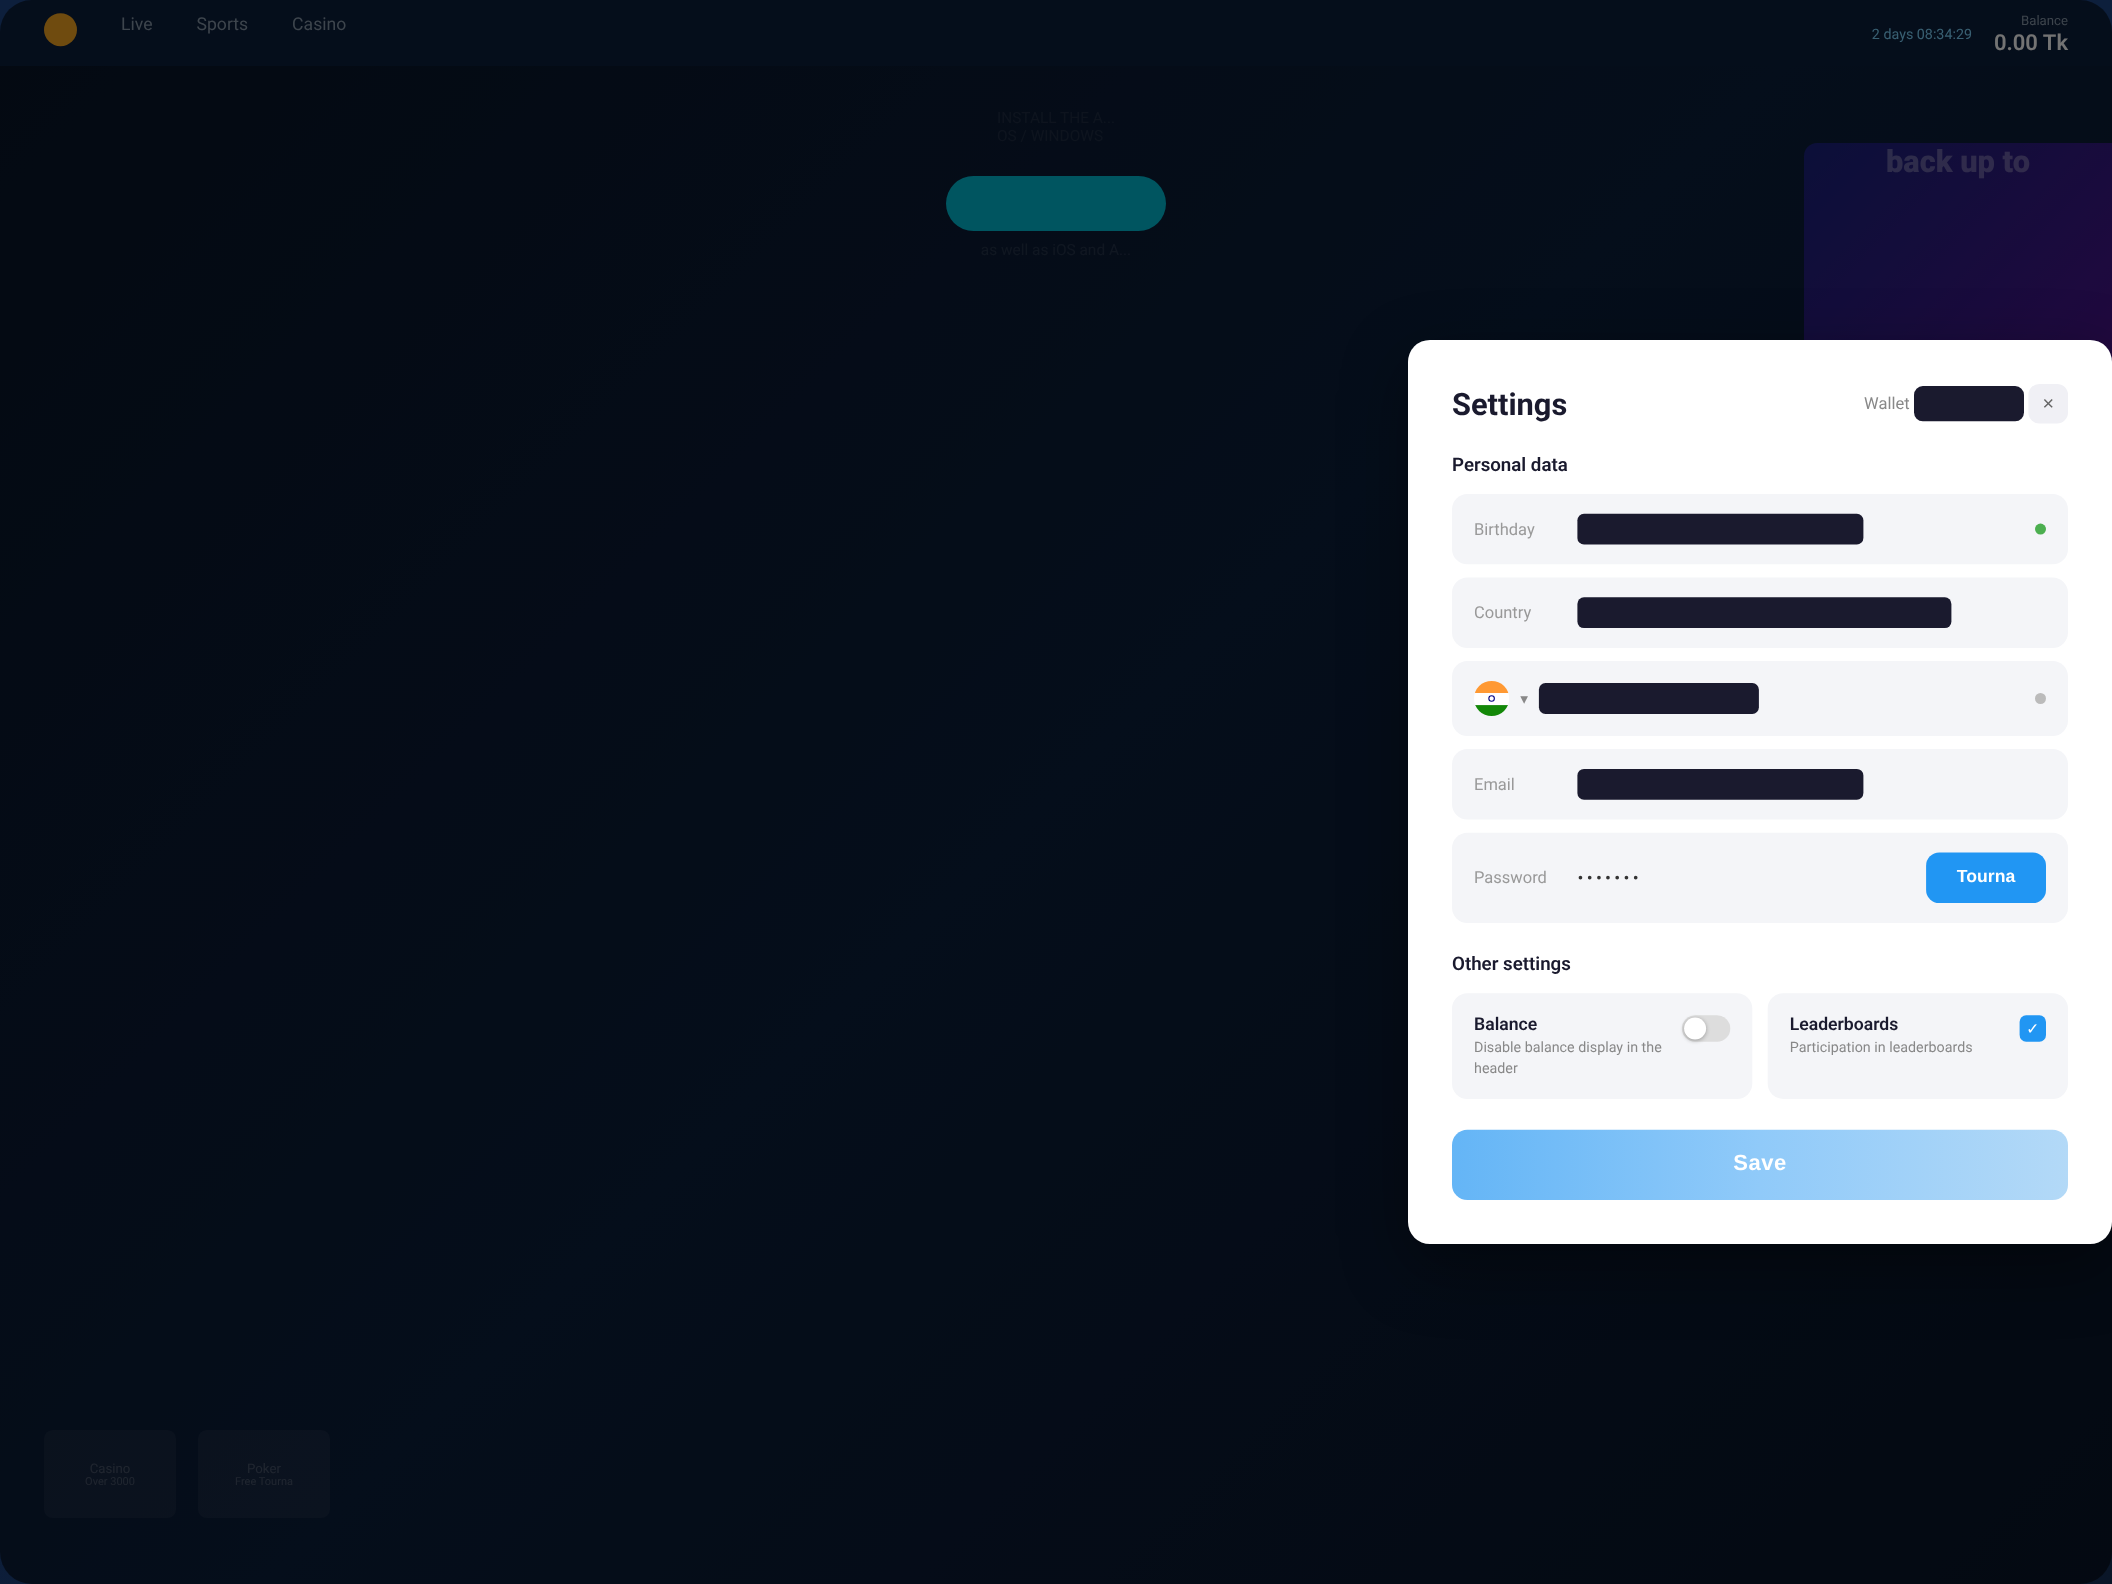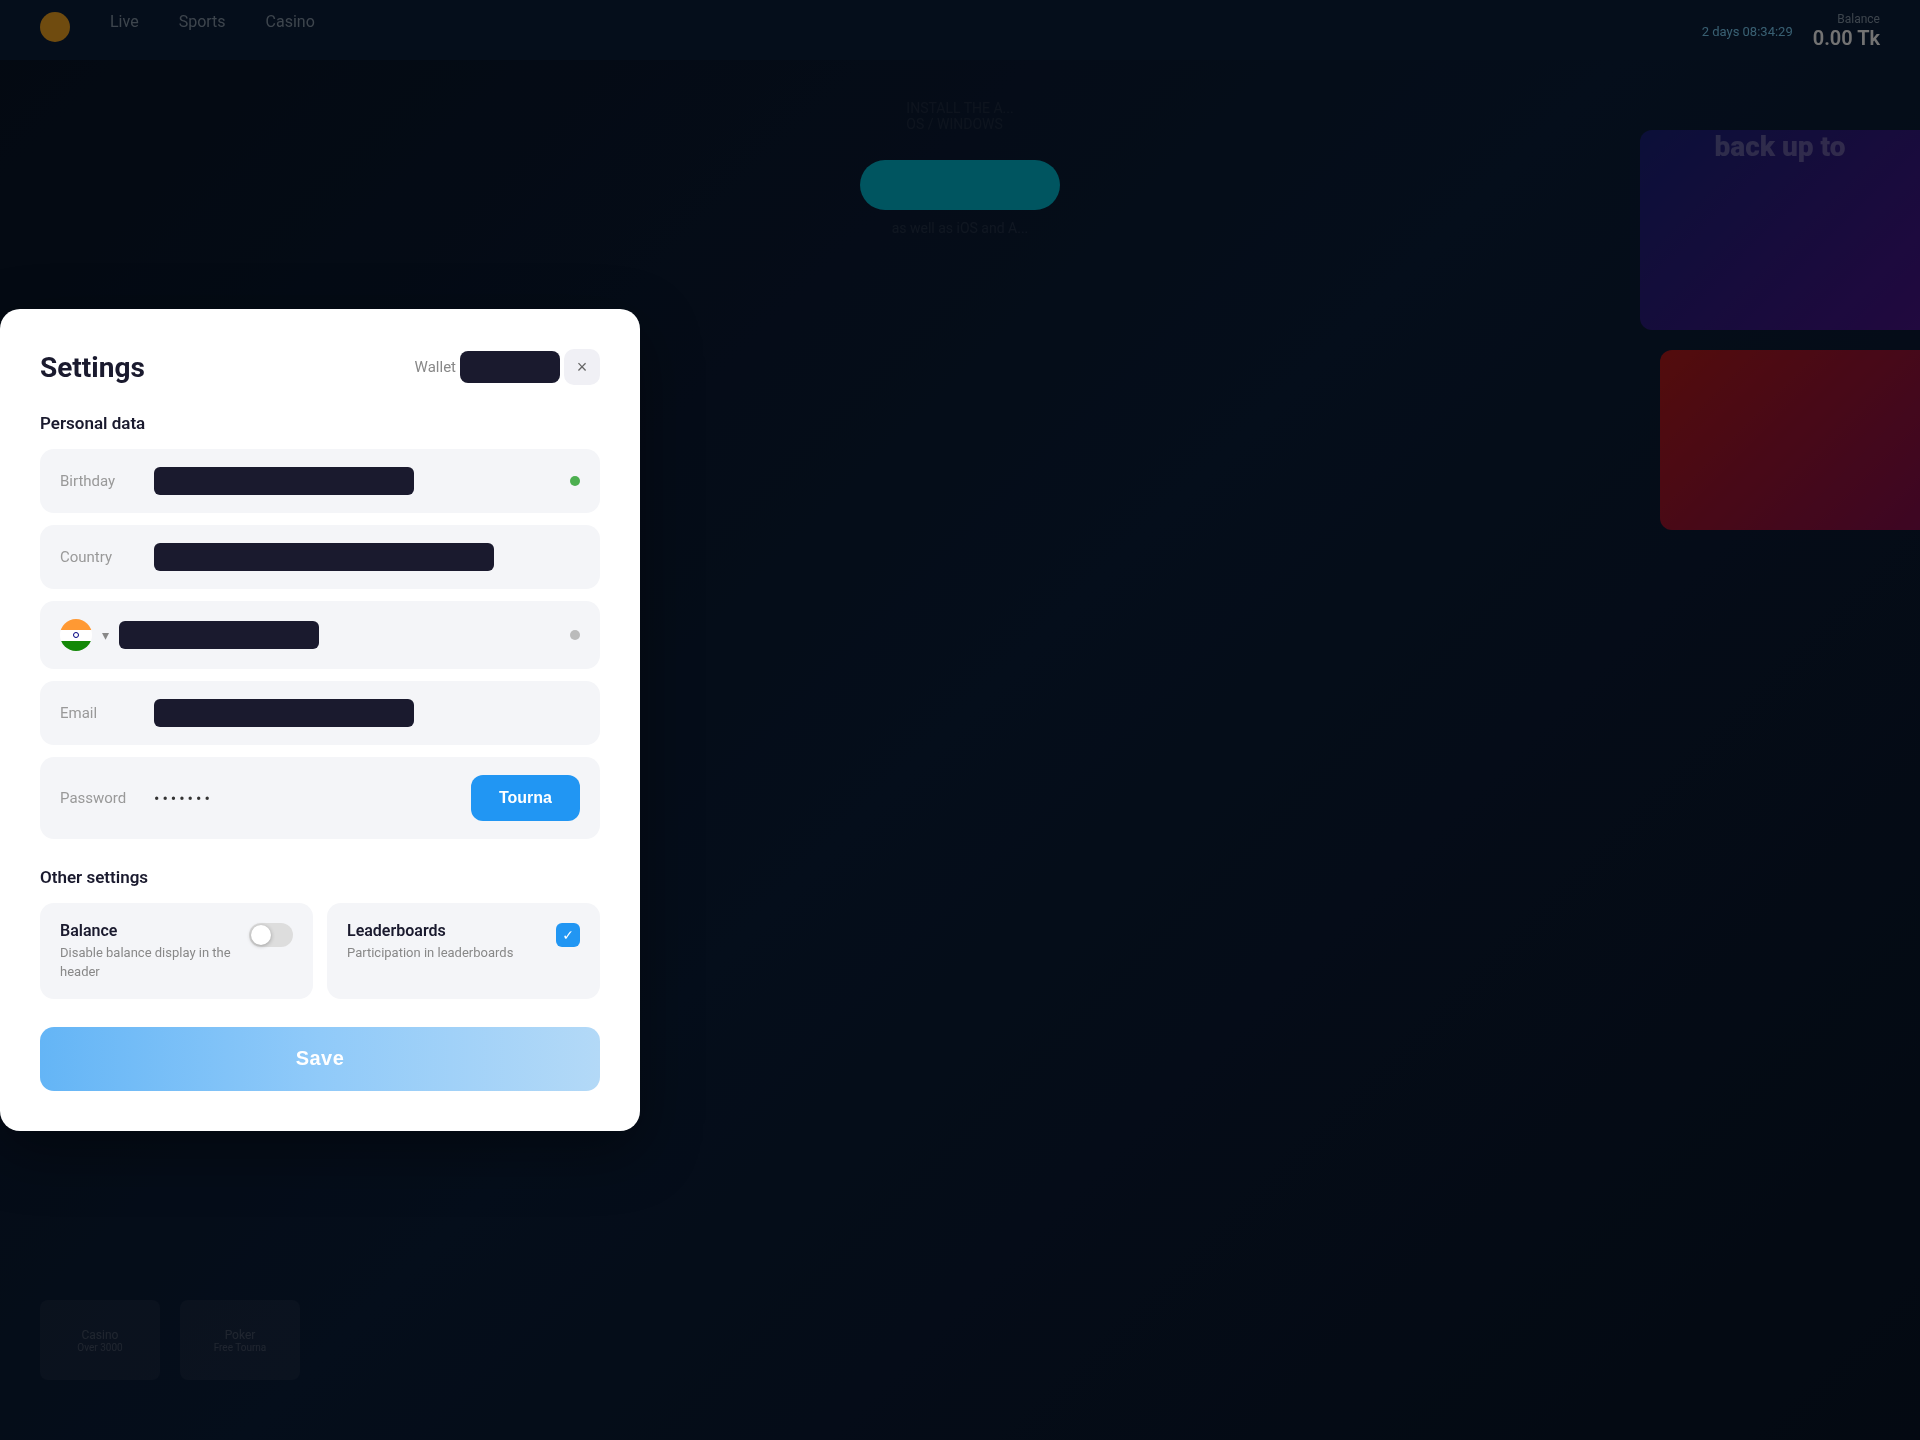--- a/index.html
+++ b/index.html
@@ -162,21 +162,22 @@
     }
 
     
     .modal-backdrop {
       position: absolute;
       inset: 0;
       background: rgba(0, 0, 0, 0.55);
       z-index: 10;
       display: flex;
       align-items: center;
-      justify-content: flex-start;
+      justify-content: flex-end;
+      border-radius: 29px;
     }
 
     
     .modal {
       background: #ffffff;
       border-radius: 20px;
       width: 640px;
       max-height: 960px;
       padding: 40px;
       position: relative;

